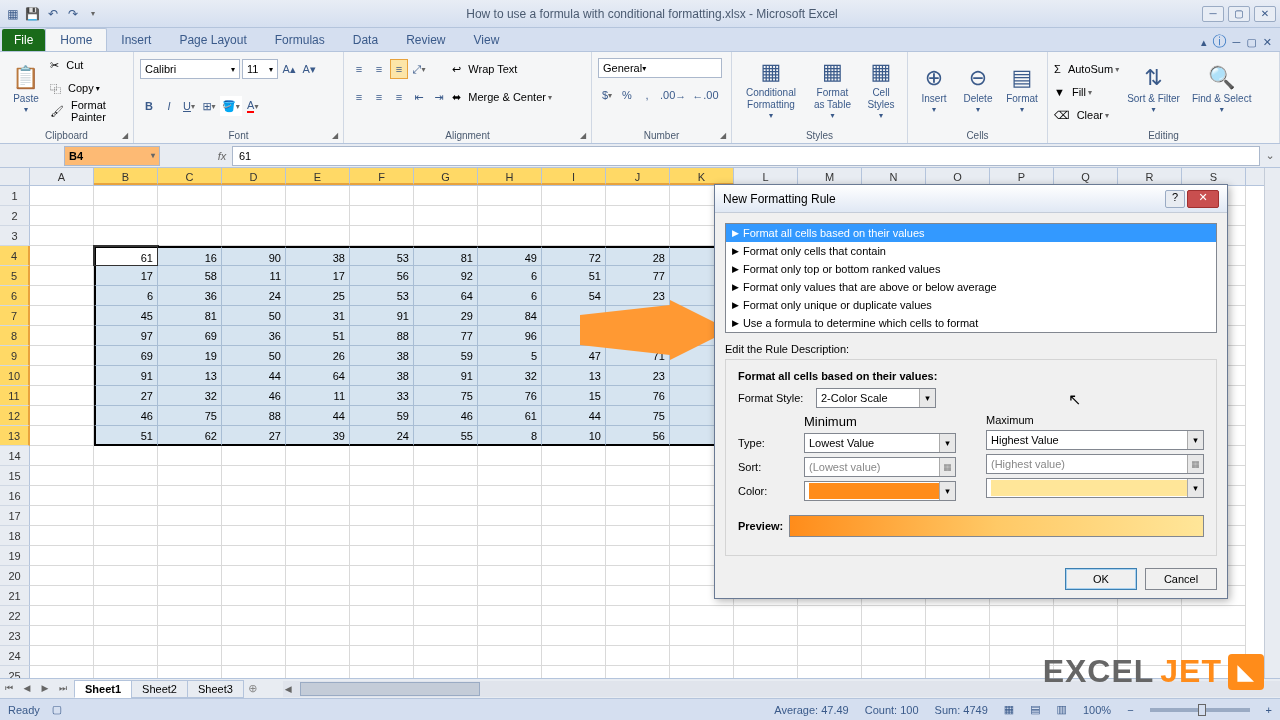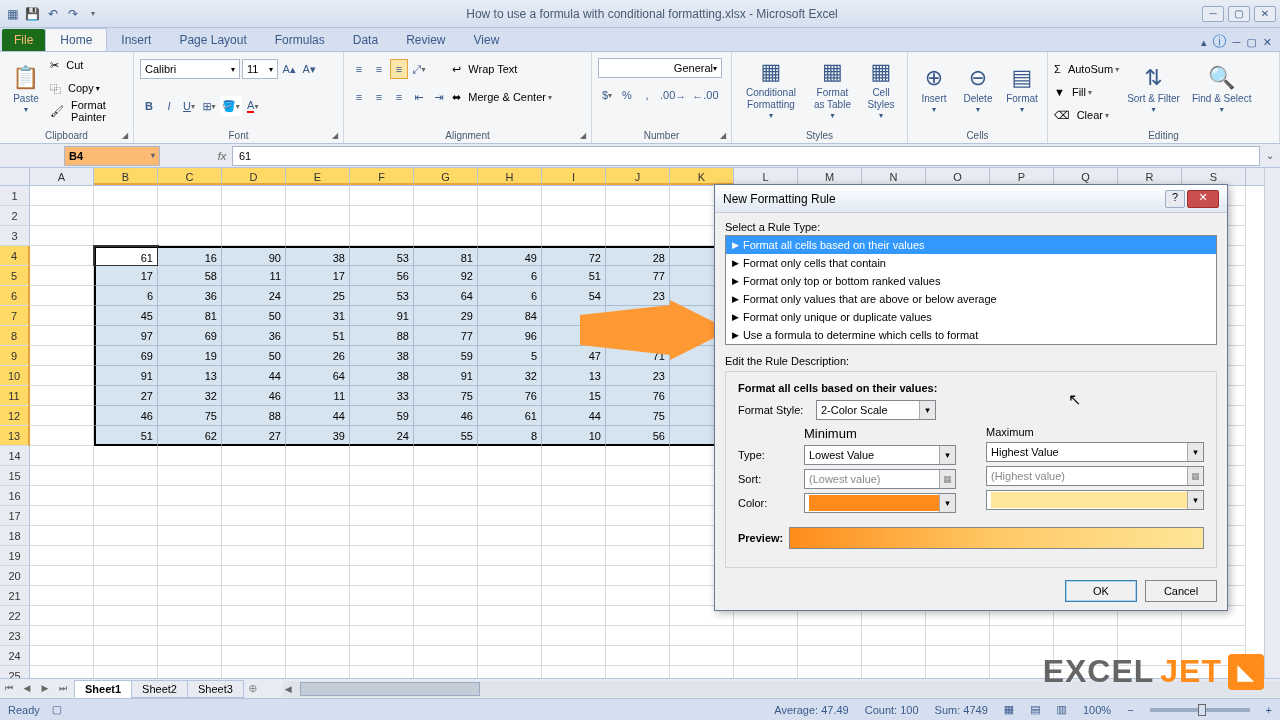--- a/index.html
+++ b/index.html
@@ -8,39 +8,39 @@
 
 .titlebar { height: 28px; background: linear-gradient(#e8edf5, #d5dff0); display: flex; align-items: center; padding: 0 4px; border-bottom: 1px solid #b4c4dc; }
 .qat { display: flex; gap: 2px; align-items: center; }
 .qat-icon { width: 18px; height: 18px; display: flex; align-items: center; justify-content: center; font-size: 12px; color: #3a5a8a; }
 .title-text { flex: 1; text-align: center; color: #4a5a70; font-size: 12px; }
 .win-controls { display: flex; gap: 4px; }
 .win-btn { width: 22px; height: 16px; border: 1px solid #9aabc4; background: #e8edf5; display: flex; align-items: center; justify-content: center; font-size: 10px; color: #3a5a8a; border-radius: 2px; }
 
 
 .ribbon-tabs { height: 24px; background: #d5dff0; display: flex; align-items: flex-end; padding-left: 2px; border-bottom: 1px solid #b4c4dc; }
-.file-tab { background: #1a6b1a; color: #fdba74; padding: 4px 12px; font-size: 12px; border-radius: 2px 2px 0 0; }
+.file-tab { background: #1a6b1a; color: #ffffff; padding: 4px 12px; font-size: 12px; border-radius: 2px 2px 0 0; }
 .tab { padding: 4px 14px; font-size: 12px; color: #3a5a8a; cursor: pointer; }
 .tab.active { background: #f5f6f7; border: 1px solid #b4c4dc; border-bottom: none; border-radius: 2px 2px 0 0; }
 .tab-right { margin-left: auto; display: flex; gap: 6px; padding-right: 8px; align-items: center; }
 
 
 .ribbon { height: 92px; background: #f5f6f7; border-bottom: 1px solid #b4c4dc; display: flex; }
 .rgroup { border-right: 1px solid #d0d8e4; display: flex; flex-direction: column; padding: 2px 6px 0 6px; position: relative; }
 .rgroup-label { text-align: center; font-size: 10px; color: #4a5a70; padding: 2px 0; position: absolute; bottom: 0; left: 0; right: 0; }
 .rgroup-content { flex: 1; display: flex; gap: 4px; align-items: flex-start; }
 .big-btn { display: flex; flex-direction: column; align-items: center; justify-content: center; padding: 2px 4px; min-width: 40px; height: 70px; font-size: 10px; color: #3a5a8a; text-align: center; line-height: 1.2; }
 .big-btn .bicon { font-size: 22px; height: 30px; display: flex; align-items: center; }
 .small-row { display: flex; gap: 2px; align-items: center; height: 22px; }
 .small-btn { min-width: 18px; height: 20px; display: flex; align-items: center; justify-content: center; font-size: 11px; color: #3a5a8a; padding: 0 2px; }
 .dd-caret::after { content: " ▾"; font-size: 8px; color: #666; }
 .vstack { display: flex; flex-direction: column; gap: 1px; }
 .font-name { width: 100px; height: 20px; border: 1px solid #abb8cc; background: #fff; padding: 0 4px; font-size: 11px; display: flex; align-items: center; justify-content: space-between; }
 .font-size { width: 36px; height: 20px; border: 1px solid #abb8cc; background: #fff; padding: 0 4px; font-size: 11px; display: flex; align-items: center; justify-content: space-between; }
-.combo { height: 20px; border: 1px solid #abb8cc; background: #fff; padding: 0 4px; font-size: 11px; display: flex; align-items: center; justify-content: flex-end; }
+.combo { height: 20px; border: 1px solid #abb8cc; background: #fff; padding: 0 4px; font-size: 11px; display: flex; align-items: center; justify-content: flex-start; }
 .dialog-launcher { position: absolute; bottom: 2px; right: 2px; width: 12px; height: 12px; font-size: 8px; color: #666; display: flex; align-items: center; justify-content: center; }
 
 
 .formula-bar { height: 24px; background: #e8ecf2; border-bottom: 1px solid #b4c4dc; display: flex; align-items: center; padding: 2px; gap: 2px; }
 .name-box { width: 96px; height: 20px; border: 1px solid #abb8cc; background: #fdba74; padding: 0 4px; display: flex; align-items: center; justify-content: space-between; font-size: 11px; font-weight: bold; margin-left: 62px; }
 .fx-icon { width: 16px; text-align: center; font-style: italic; color: #666; }
 .formula-input { flex: 1; height: 20px; border: 1px solid #abb8cc; background: #fff; padding: 0 6px; display: flex; align-items: center; font-size: 11px; }
 
 
 .grid-area { position: absolute; top: 168px; left: 0; right: 0; bottom: 42px; overflow: hidden; background: #fff; }
@@ -907,21 +907,20 @@
 
 <div class="dialog">
   <div class="dlg-title">
     <span>New Formatting Rule</span>
     <div class="dlg-title-btns">
       <div class="dlg-help">?</div>
       <div class="dlg-close">✕</div>
     </div>
   </div>
   <div class="dlg-body">
-    <div style="font-size:11px;margin-bottom:2px">Select a Rule Type:</div>
     <div class="rule-list" id="rule-list">
         <div class="rule-item selected"><span class="arrow">▶</span> Format all cells based on their values</div>
         <div class="rule-item"><span class="arrow">▶</span> Format only cells that contain</div>
         <div class="rule-item"><span class="arrow">▶</span> Format only top or bottom ranked values</div>
         <div class="rule-item"><span class="arrow">▶</span> Format only values that are above or below average</div>
         <div class="rule-item"><span class="arrow">▶</span> Format only unique or duplicate values</div>
         <div class="rule-item"><span class="arrow">▶</span> Use a formula to determine which cells to format</div>
       </div>
     <div style="font-size:11px">Edit the Rule Description:</div>
     <div class="desc-box">

